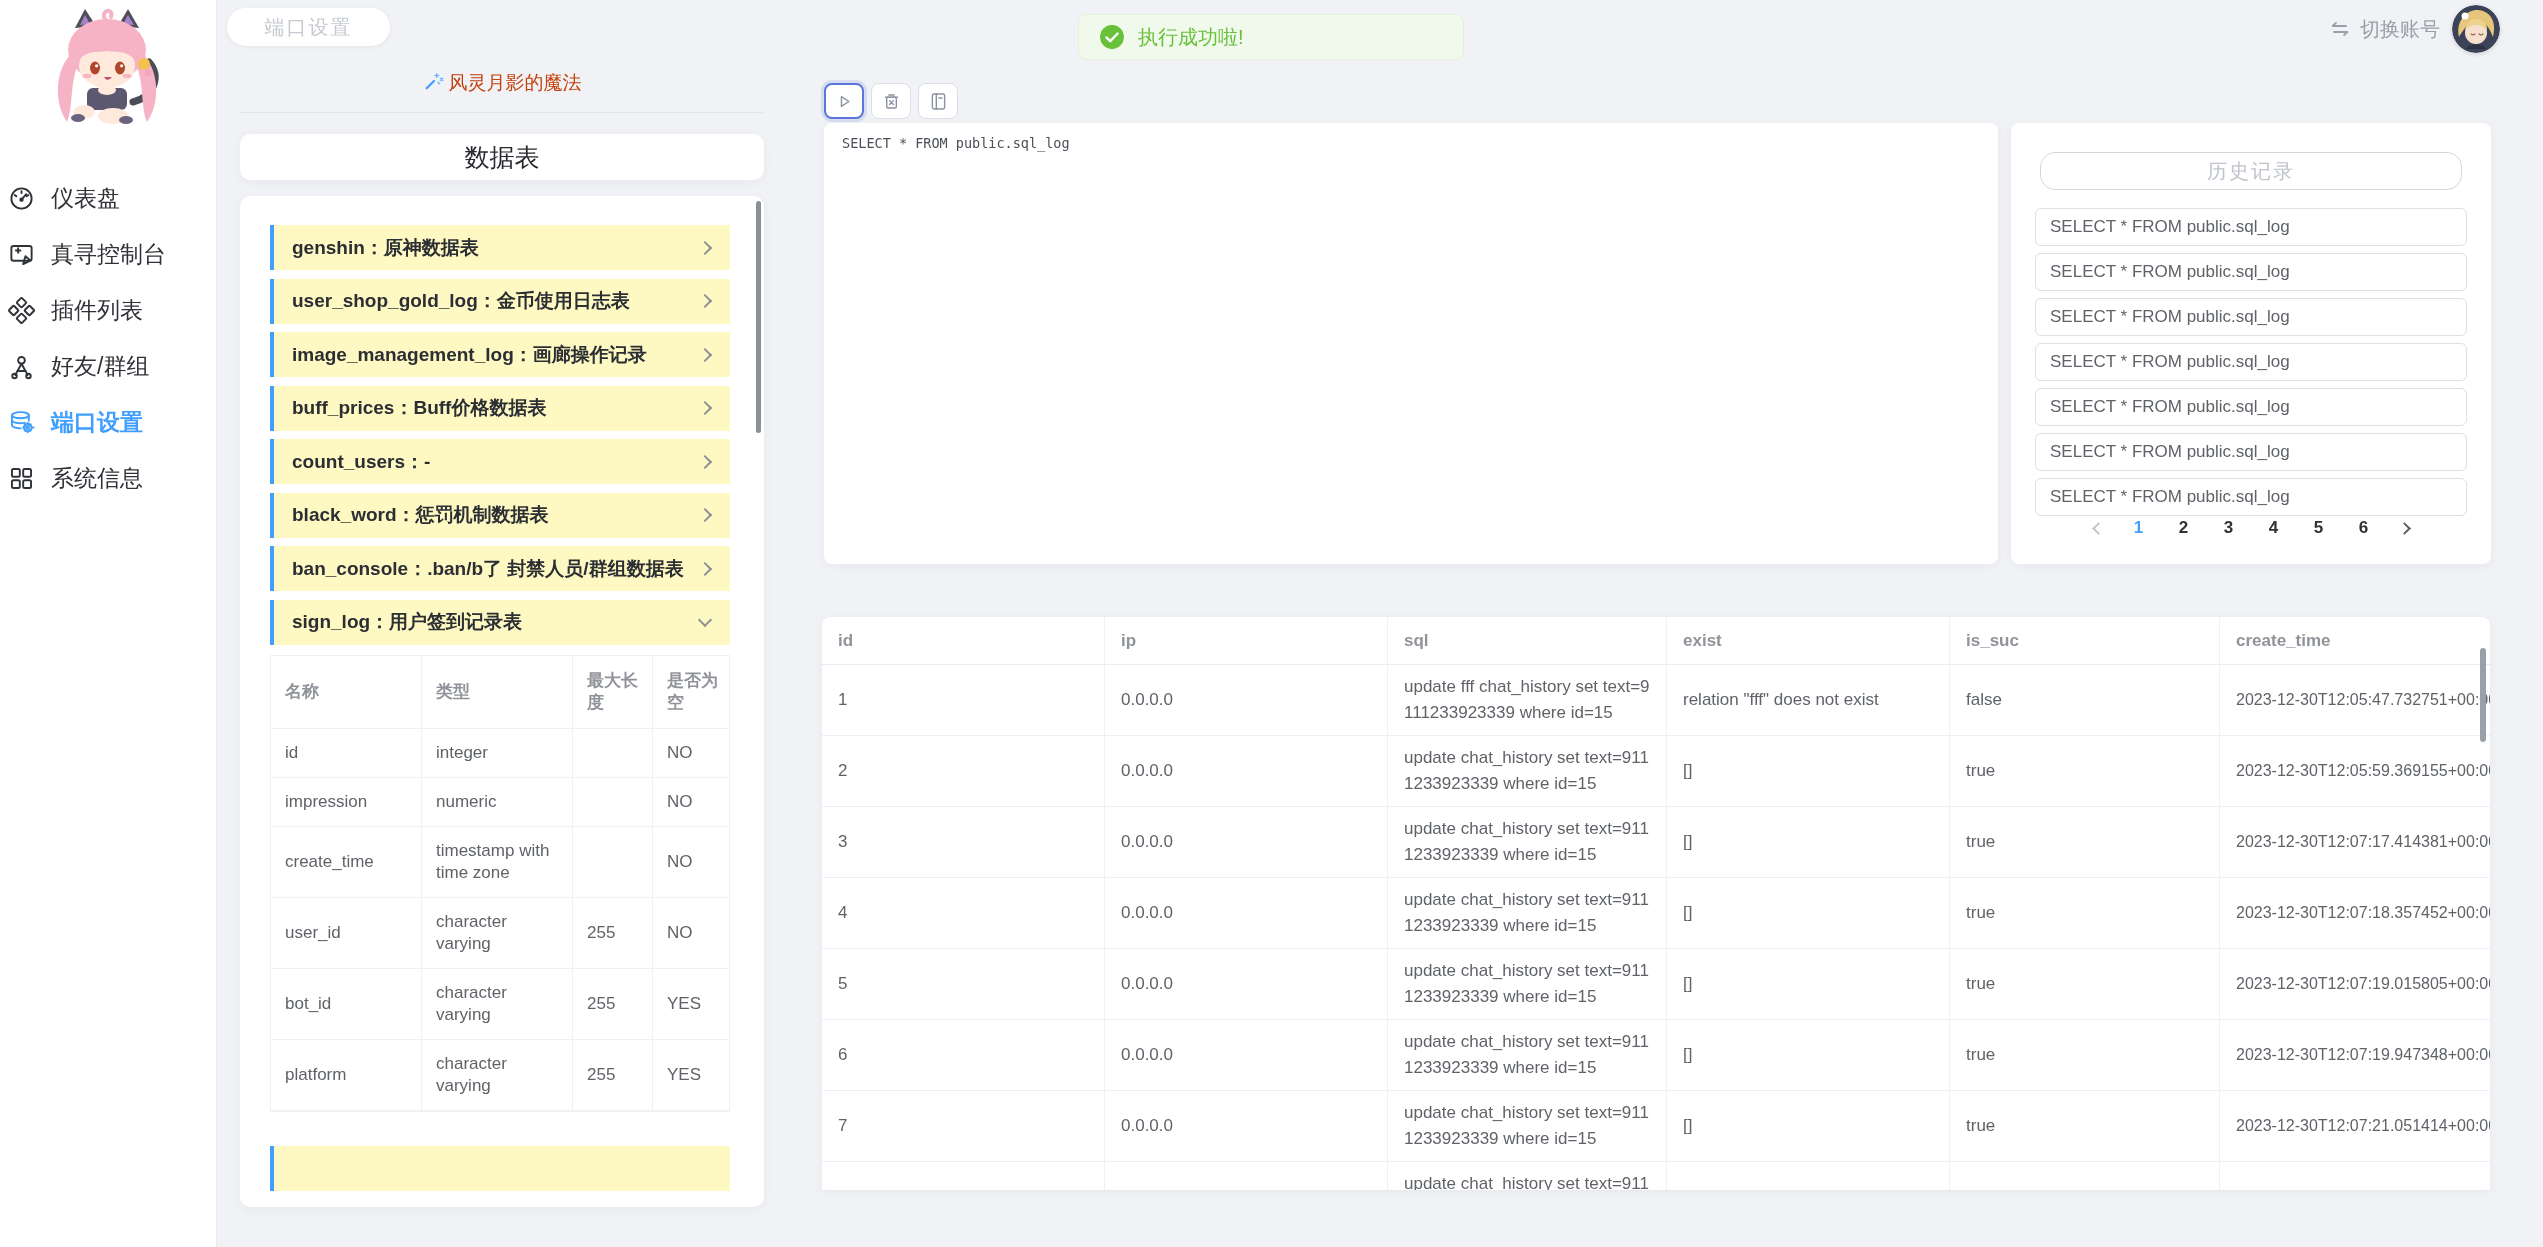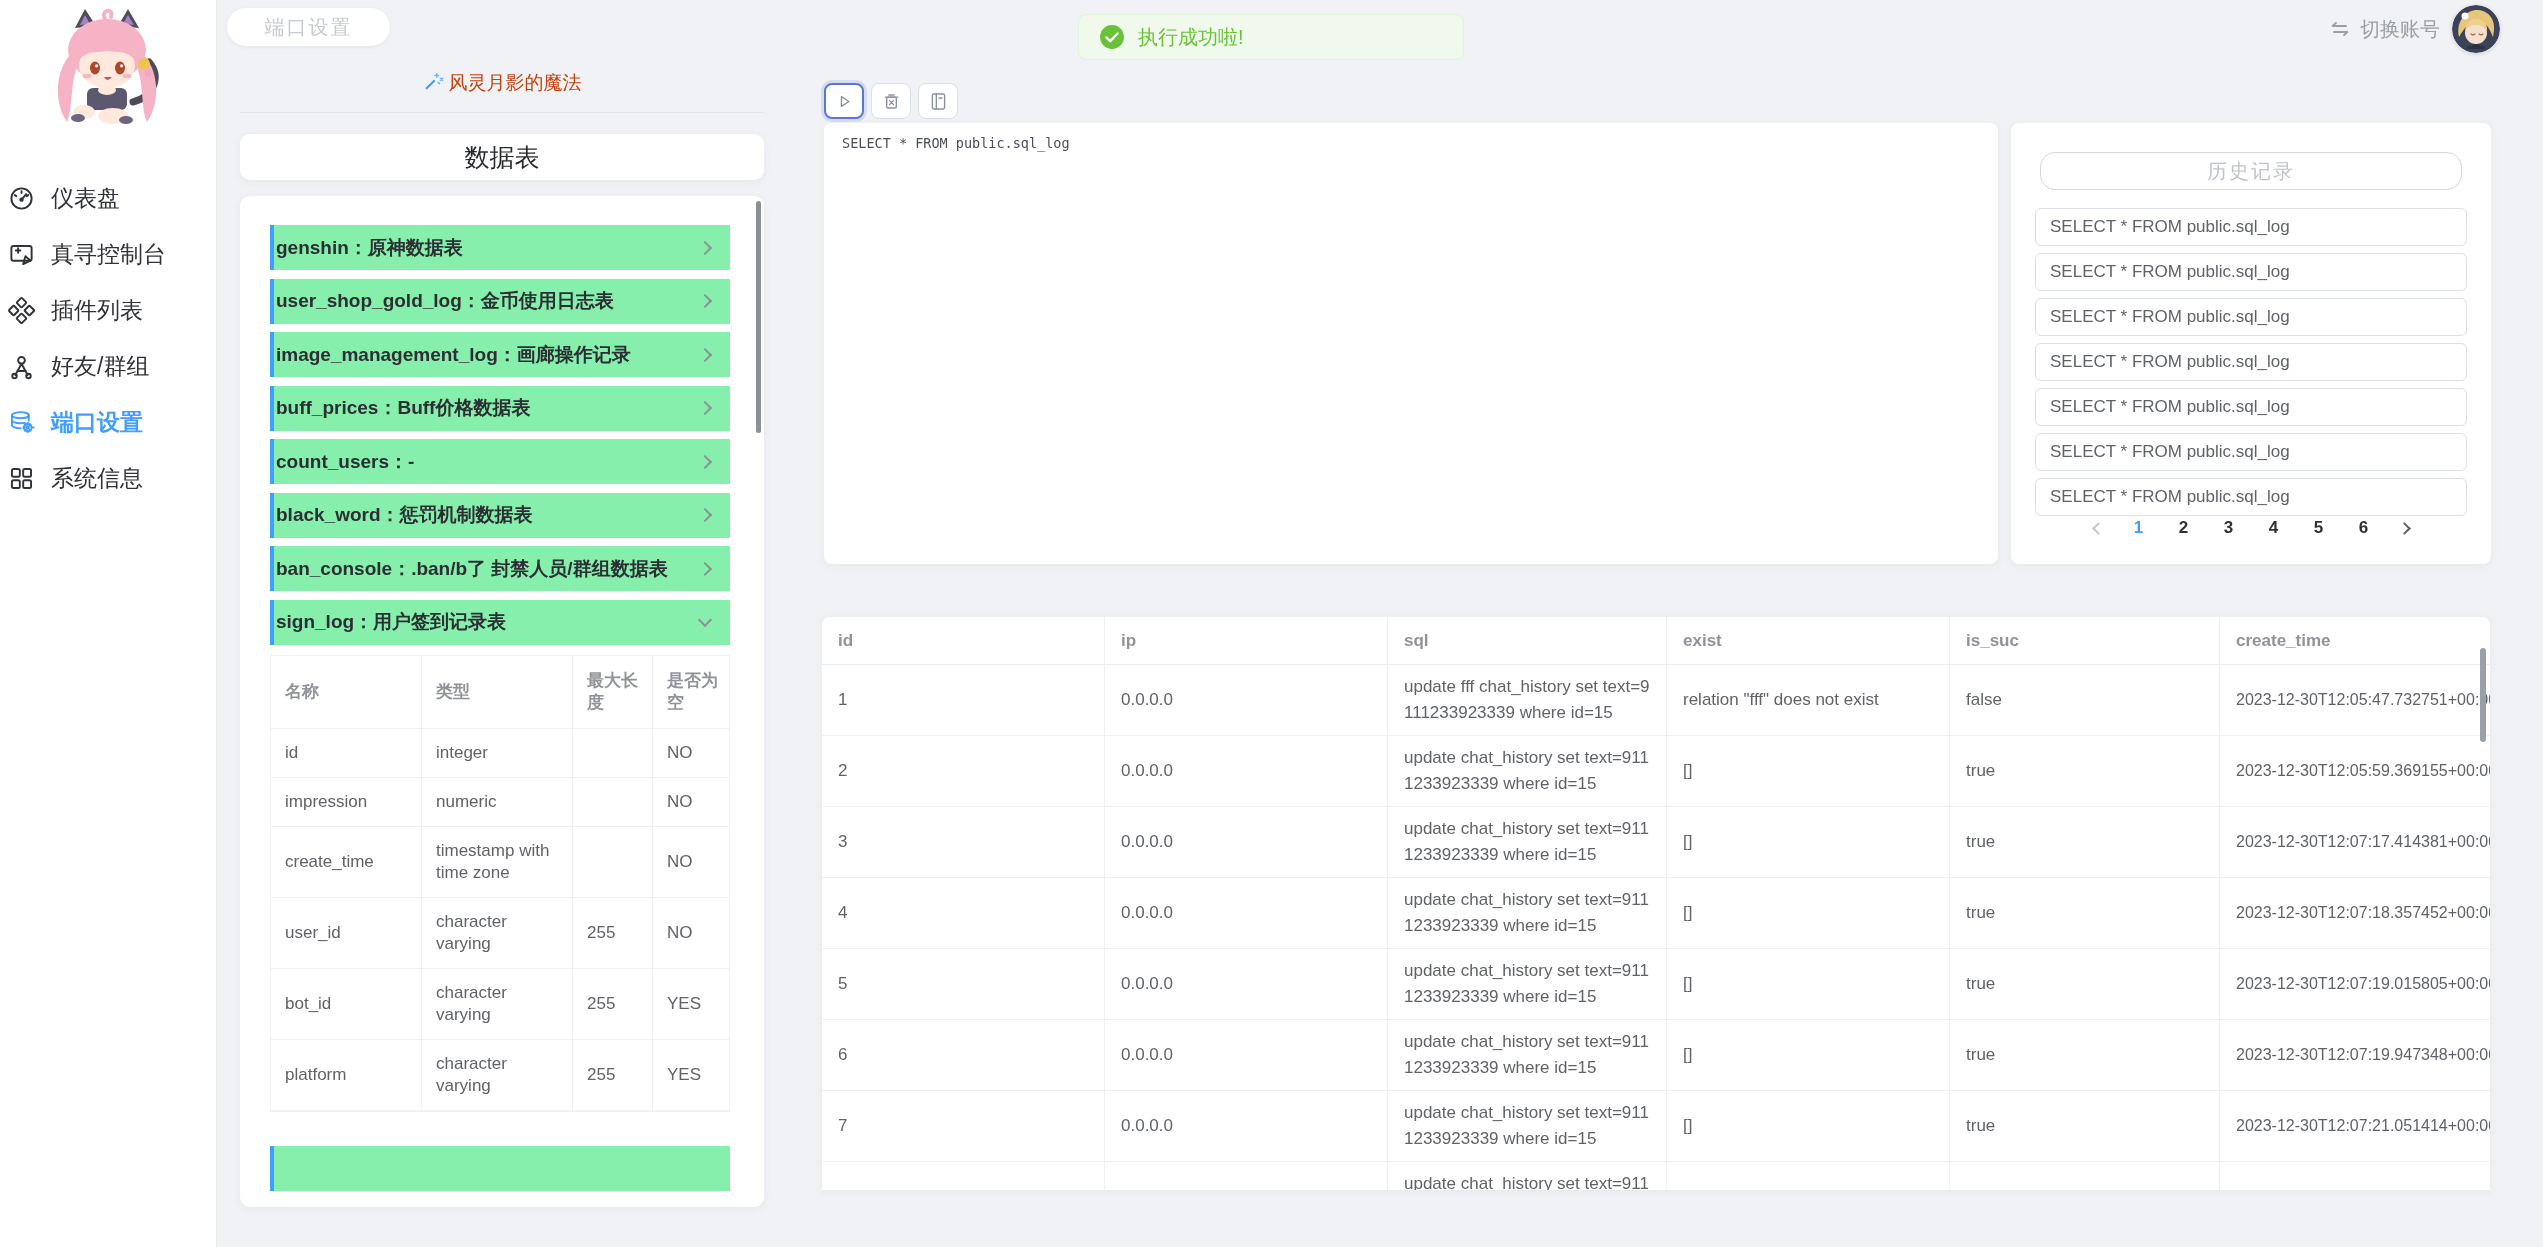--- a/index.html
+++ b/index.html
@@ -28,21 +28,21 @@
   .toast-text { color:#67c23a; font-size:20px; }
   .account { position:absolute; right:43px; top:0; height:58px; display:flex; align-items:center; gap:12px; }
   .switch { display:flex; align-items:center; gap:8px; color:#9a9ea6; font-size:20px; cursor:pointer; }
   .avatar { width:48px; height:48px; border-radius:50%; overflow:hidden; cursor:pointer; box-shadow:0 1px 4px rgba(0,0,0,.15); }
 
   
   .mid-header { position:absolute; left:240px; top:70px; width:524px; height:30px; display:flex; align-items:flex-start; justify-content:center; gap:4px; color:#c2410c; font-size:19px; }
   .mid-divider { position:absolute; left:240px; top:112px; width:524px; height:1px; background:#e2e5ea; }
   .title-card { position:absolute; left:240px; top:134px; width:524px; height:46px; display:flex; align-items:center; justify-content:center; font-size:25px; font-weight:400; color:#26292e; }
   .list-card { position:absolute; left:240px; top:196px; width:524px; height:1011px; padding:29px 34px 13px 30px; overflow:hidden; }
-  .t-item { position:relative; height:45px; margin-bottom:8.5px; background:#86efac; border-left:4px solid #409eff; display:flex; align-items:center; justify-content:space-between; padding:0 20px 0 2px; cursor:pointer; }
+  .t-item { position:relative; height:45px; margin-bottom:8.5px; background:#fef9c3; border-left:4px solid #409eff; display:flex; align-items:center; justify-content:space-between; padding:0 20px 0 18px; cursor:pointer; }
   .t-item-label { font-size:19px; font-weight:700; color:#2b2e33; white-space:nowrap; }
   .chev { width:10px; height:10px; border-top:2px solid #8d9095; border-right:2px solid #8d9095; transform:rotate(45deg); flex:0 0 auto; }
   .chev.down { transform:rotate(135deg); margin-top:-4px; }
   .schema { width:460px; margin:10px 0 34px 0; border:1px solid #f0f1f4; }
   .schema-row { display:grid; grid-template-columns:151px 151px 80px 76px; }
   .schema-cell { border-right:1px solid #f0f1f4; border-bottom:1px solid #f0f1f4; padding:13px 6px 13px 14px; font-size:17px; color:#5f6368; line-height:22px; display:flex; align-items:center; }
   .schema-row .schema-cell:last-child { border-right:none; }
   .schema-head .schema-cell { color:#909399; font-weight:600; padding-top:14px; padding-bottom:14px; }
   .list-scrollbar { position:absolute; left:756px; top:201px; width:5px; height:232px; background:#8b9097; border-radius:3px; }
 

